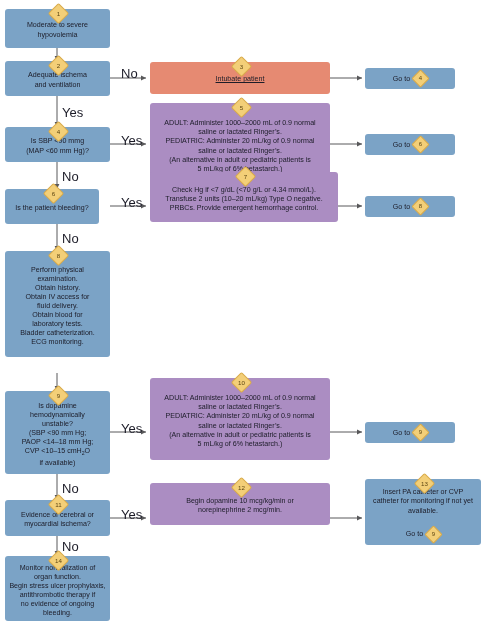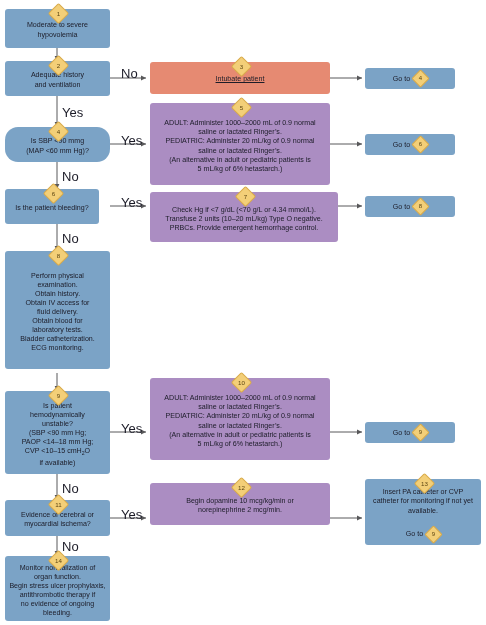--- a/index.html
+++ b/index.html
@@ -176,60 +176,60 @@
         <span>1</span>
       </div>
     <div class="body">Moderate to severe
 hypovolemia</div>
   </div>
 
   <div class="node blue compact" style="left:5px; top:61px; width:105px; height:35px;">
     <div class="badge">
         <span>2</span>
       </div>
-    <div class="body">Adequate history
+    <div class="body">Adequate ischema
 and ventilation</div>
   </div>
 
-  <div class="node blue compact" style="left:5px; top:127px; width:105px; height:35px;border-radius:13px;">
+  <div class="node blue compact" style="left:5px; top:127px; width:105px; height:35px;">
     <div class="badge">
         <span>4</span>
       </div>
     <div class="body">Is SBP &lt;90 mmg
 (MAP &lt;60 mm Hg)?</div>
   </div>
 
   <div class="node blue compact" style="left:5px; top:189px; width:94px; height:35px;">
     <div class="badge">
         <span>6</span>
       </div>
     <div class="body">Is the patient bleeding?</div>
   </div>
 
-  <div class="node blue" style="left:5px; top:251px; width:105px; height:118px;">
+  <div class="node blue" style="left:5px; top:251px; width:105px; height:106px;">
     <div class="badge">
         <span>8</span>
       </div>
     <div class="body">Perform physical
 examination.
 Obtain history.
 Obtain IV access for
 fluid delivery.
 Obtain blood for
 laboratory tests.
 Bladder catheterization.
 ECG monitoring.</div>
   </div>
 
   <div class="node blue" style="left:5px; top:391px; width:105px; height:83px;">
     <div class="badge">
         <span>9</span>
       </div>
     <div class="body" style="white-space:normal;">
-      <div>Is patient</div>
+      <div>Is dopamine</div>
       <div>hemodynamically</div>
       <div>unstable?</div>
       <div>(SBP &lt;90 mm Hg;</div>
       <div>PAOP &lt;14–18 mm Hg;</div>
       <div><span>CVP  &lt;10–15 cmH</span><sub>2</sub><span>O</span></div>
       <div>if available)</div>
     </div>
   </div>
 
   <div class="node blue compact" style="left:5px; top:500px; width:105px; height:36px;">
@@ -264,21 +264,21 @@
         <span>5</span>
       </div>
     <div class="body">ADULT: Administer 1000–2000 mL of 0.9 normal
 saline or lactated Ringer’s.
 PEDIATRIC: Administer 20 mL/kg of 0.9 normal
 saline or lactated Ringer’s.
 (An alternative in adult or pediatric patients is
 5 mL/kg of 6% hetastarch.)</div>
   </div>
 
-  <div class="node purple" style="left:150px; top:192px; width:188px; height:50px;justify-content:center;">
+  <div class="node purple" style="left:150px; top:172px; width:188px; height:50px;justify-content:center;">
     <div class="badge">
         <span>7</span>
       </div>
     <div class="body">Check Hg if &lt;7 g/dL (&lt;70 g/L or 4.34 mmol/L).
 Transfuse 2 units (10–20 mL/kg) Type O negative.
 PRBCs. Provide emergent hemorrhage control.</div>
   </div>
 
   <div class="node purple" style="left:150px; top:378px; width:180px; height:82px;">
     <div class="badge">

